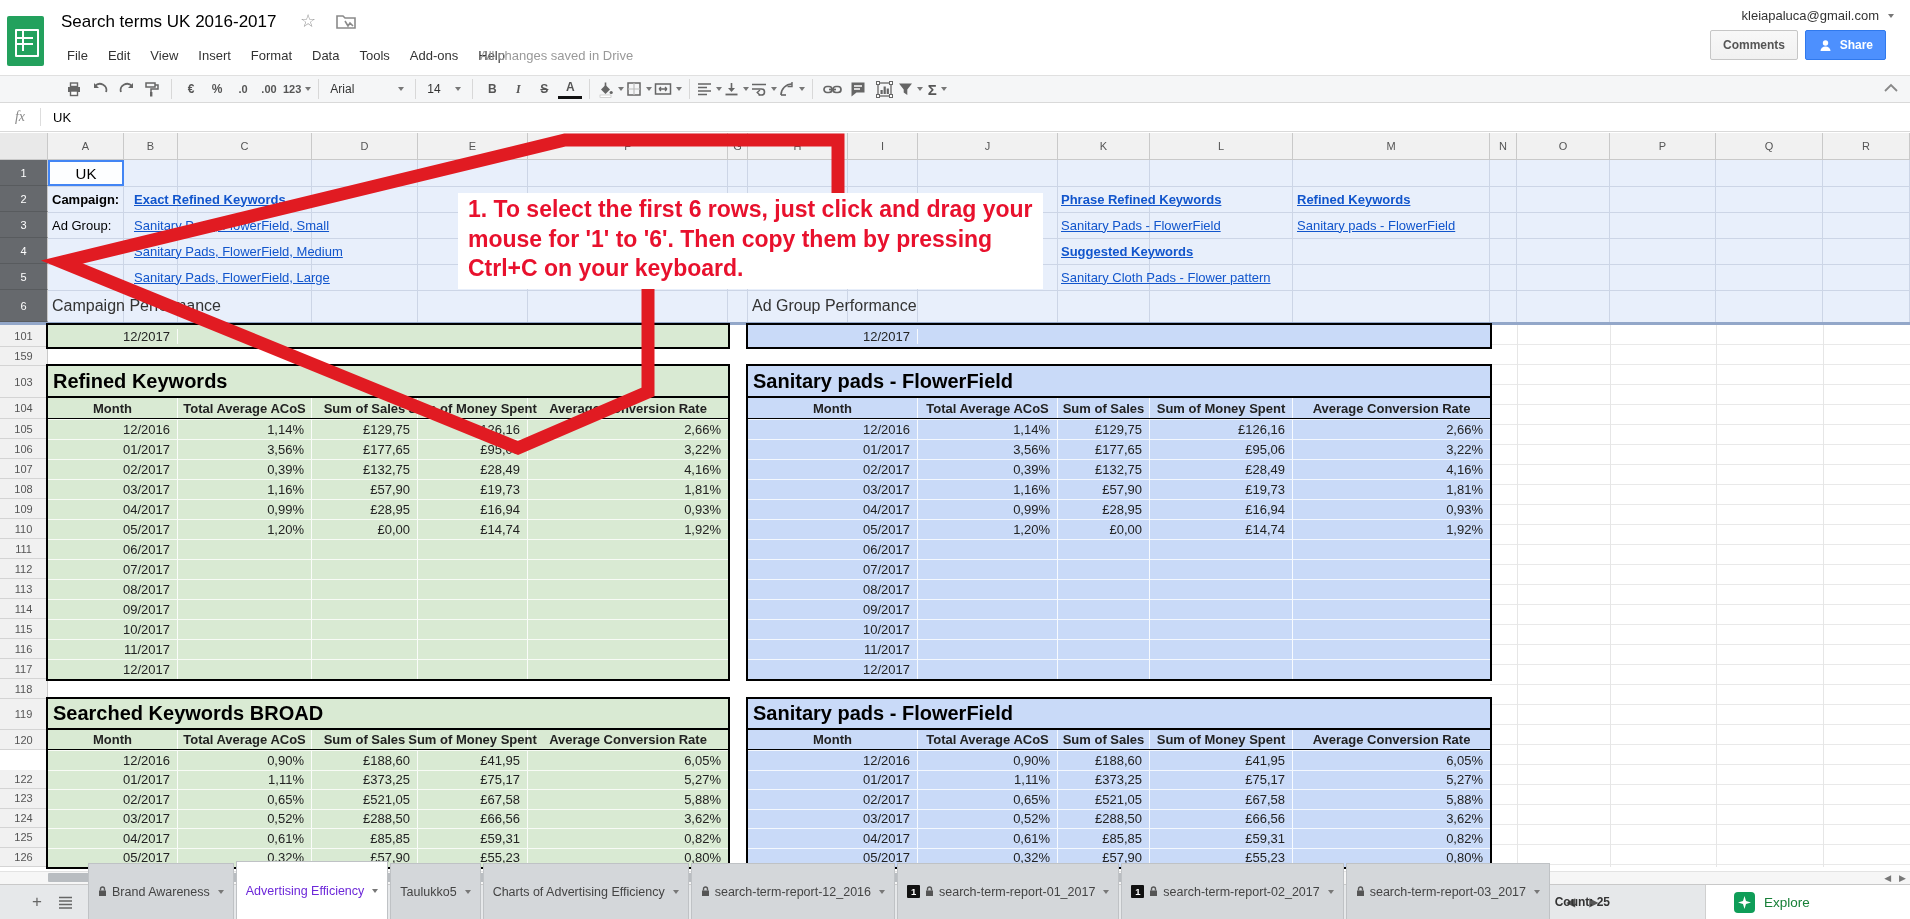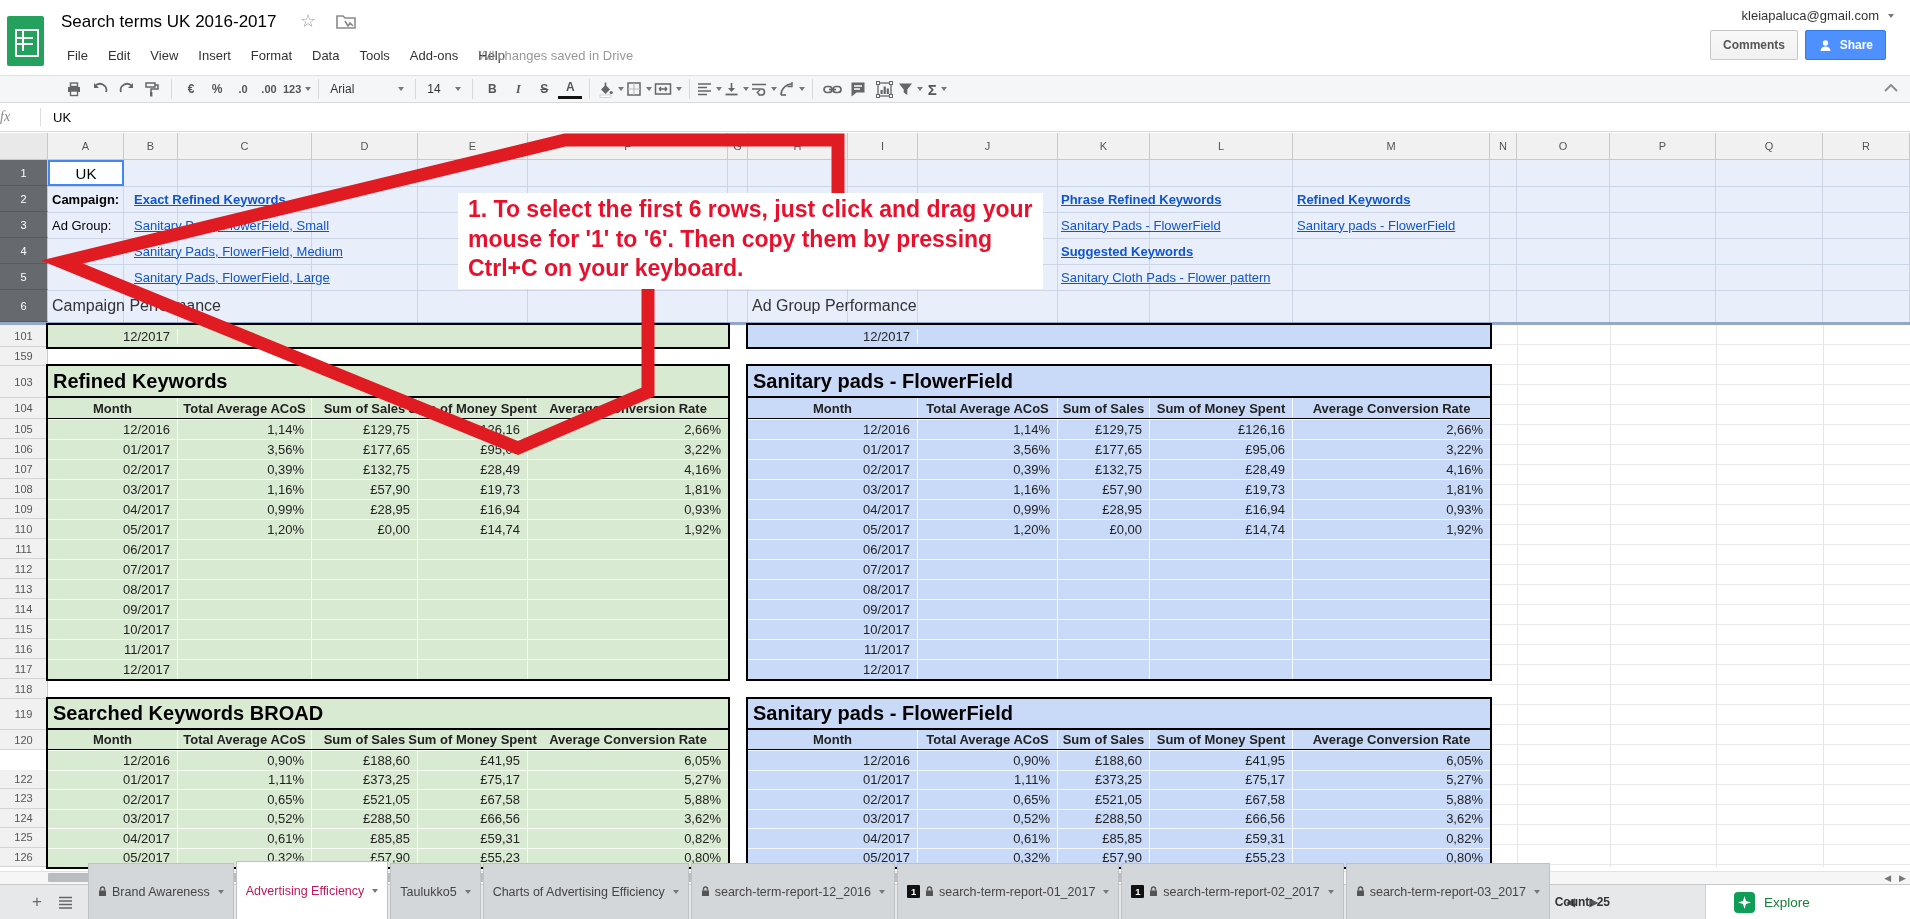--- a/index.html
+++ b/index.html
@@ -30,21 +30,21 @@
   .tb-sep{width:1px;height:20px;background:#d8d8d8;margin:0 5px;}
   .caret{width:0;height:0;border-left:3.5px solid transparent;border-right:3.5px solid transparent;
     border-top:4px solid #777;margin-left:3px;}
   .fontbox{width:74px;justify-content:space-between;padding:0 4px;font-weight:normal;font-size:12px;color:#333;}
   .sizebox{width:34px;justify-content:space-between;padding:0 4px;font-size:12px;color:#333;}
   .tb svg{display:block;}
   .collapse{right:12px;top:80px;color:#777;}
   
   .fxbar{left:0;top:103px;width:1910px;height:28px;background:#fff;border-bottom:1px solid #d9d9d9;
     display:flex;align-items:center;}
-  .fx{width:40px;text-align:left;color:#888;font-family:"Liberation Serif",serif;font-style:italic;font-size:14px;}
+  .fx{width:40px;text-align:center;color:#888;font-family:"Liberation Serif",serif;font-style:italic;font-size:14px;}
   .fxsep{width:1px;height:18px;background:#ddd;}
   .fxval{padding-left:12px;font-size:13px;color:#000;}
   
   .corner{left:0;top:133px;width:48px;height:27px;background:#e9e9e9;border-right:1px solid #c9c9c9;border-bottom:1px solid #c9c9c9;box-sizing:border-box;}
   .colheads{left:48px;top:133px;height:27px;display:flex;}
   .colhead{box-sizing:border-box;border-right:1px solid #c9c9c9;border-bottom:1px solid #c9c9c9;
     background:#f1f1f1;color:#555;font-size:11px;display:flex;align-items:center;justify-content:center;}
   .rowhead{position:absolute;left:0;width:48px;box-sizing:border-box;background:#f1f1f1;color:#555;
     border-right:1px solid #c9c9c9;border-bottom:1px solid #d4d4d4;font-size:11px;
     display:flex;align-items:center;justify-content:center;}
@@ -85,21 +85,21 @@
   .hthumb{left:48px;top:873px;width:1222px;height:9px;background:#b9bdc1;border-radius:1px;}
   .harrows{right:4px;top:873px;display:flex;gap:8px;color:#777;font-size:9px;}
   
   .tabbar{left:0;top:884px;width:1910px;height:35px;background:#e6e8ea;border-top:1px solid #c9c9c9;
     display:flex;align-items:center;box-sizing:border-box;}
   .addsheet{width:30px;text-align:center;font-size:17px;color:#666;margin-left:22px;cursor:pointer;}
   .allsheets{width:26px;margin-right:10px;cursor:pointer;display:flex;align-items:center;justify-content:center;}
   .sheet-tab{height:27px;margin-top:2px;display:flex;align-items:center;gap:5px;padding:14px 9px;
     background:#d4d7da;border:1px solid #bfc2c5;border-bottom:none;font-size:12.5px;color:#444;
     margin-right:2px;cursor:pointer;white-space:nowrap;}
-  .sheet-tab.active{background:#fff;color:#be185d;height:29px;margin-top:0;}
+  .sheet-tab.active{background:#fff;color:#6d28d9;height:29px;margin-top:0;}
   .badge1{width:13px;height:13px;background:#111;color:#fff;font-size:9.5px;font-weight:bold;
     display:flex;align-items:center;justify-content:center;border-radius:1px;}
   .tabnav{display:flex;gap:14px;margin-left:14px;color:#555;font-size:12px;}
   .count{position:absolute;right:300px;top:895px;font-size:12px;font-weight:bold;color:#333;}
   .explore{position:absolute;right:0;top:885px;width:205px;height:34px;background:#fff;border-left:1px solid #d0d0d0;
     display:flex;align-items:center;gap:9px;padding-left:28px;box-sizing:border-box;cursor:pointer;}
   .explore .eicon{width:21px;height:21px;background:#0f9d58;border-radius:4px;display:flex;align-items:center;justify-content:center;}
   .explore .etext{color:#188038;font-size:13.5px;}
 </style>
 </head>

